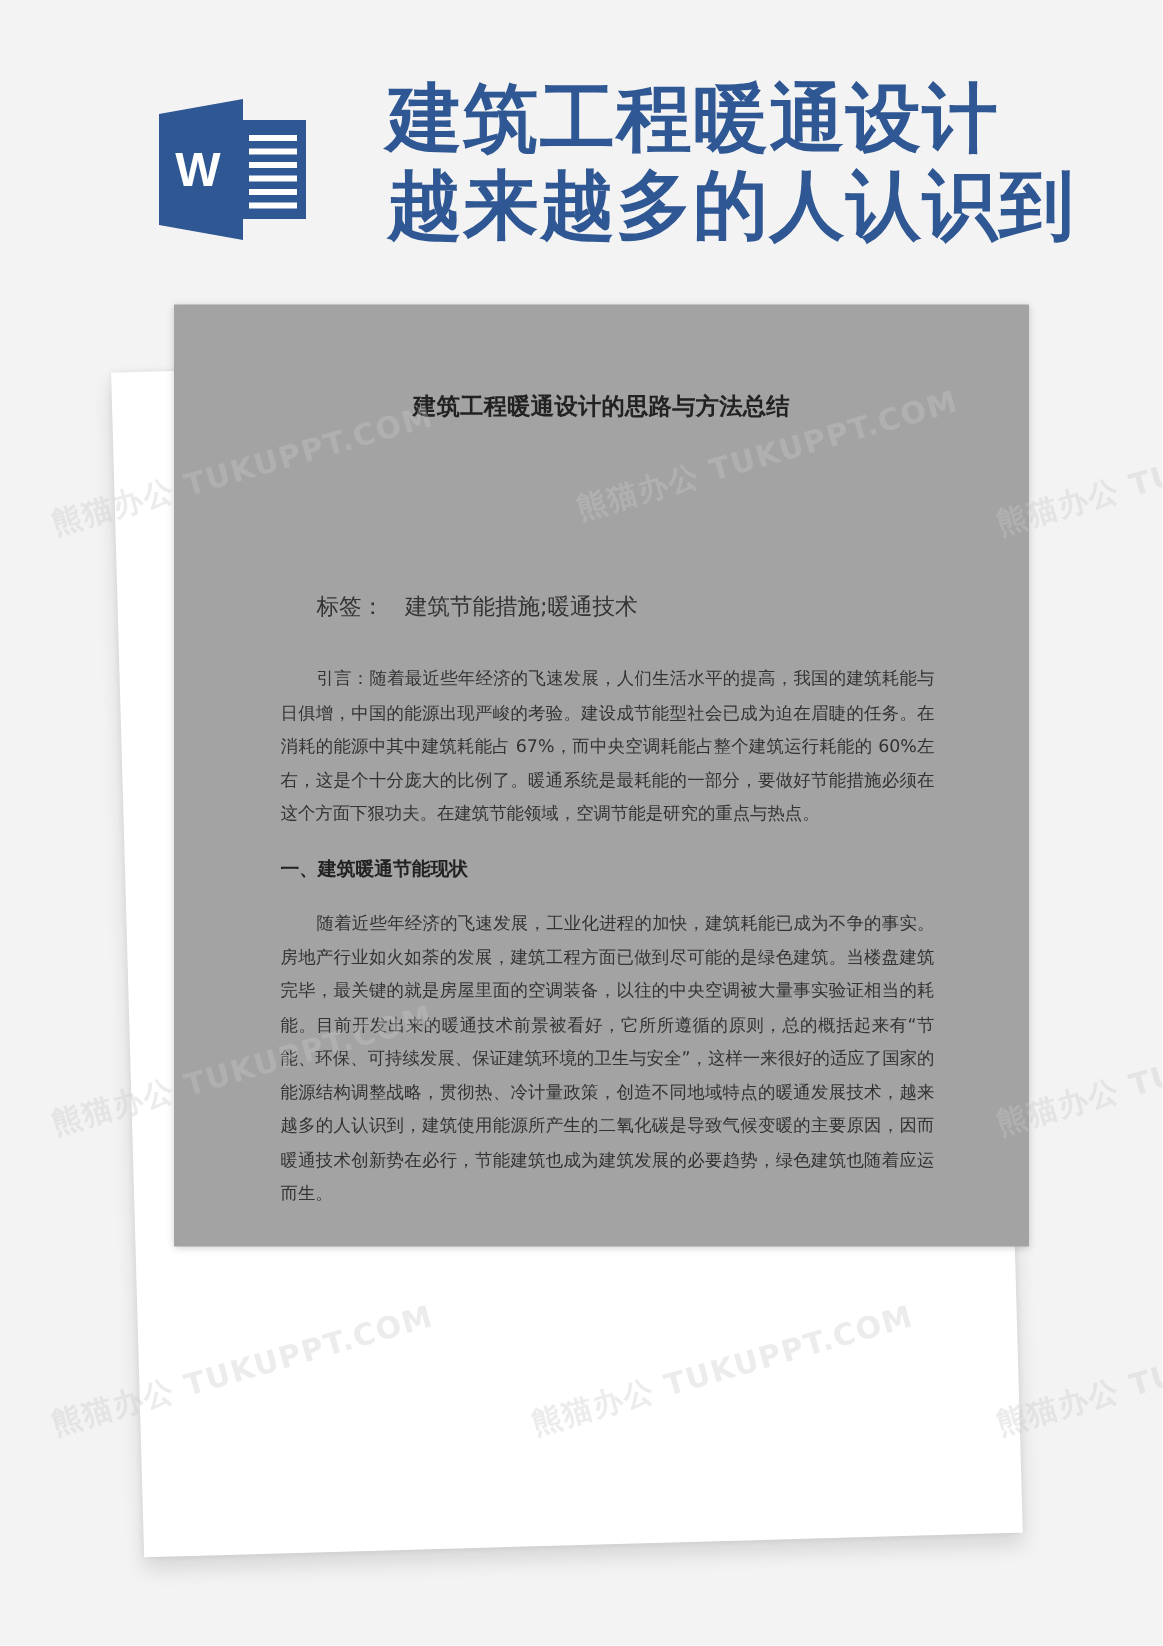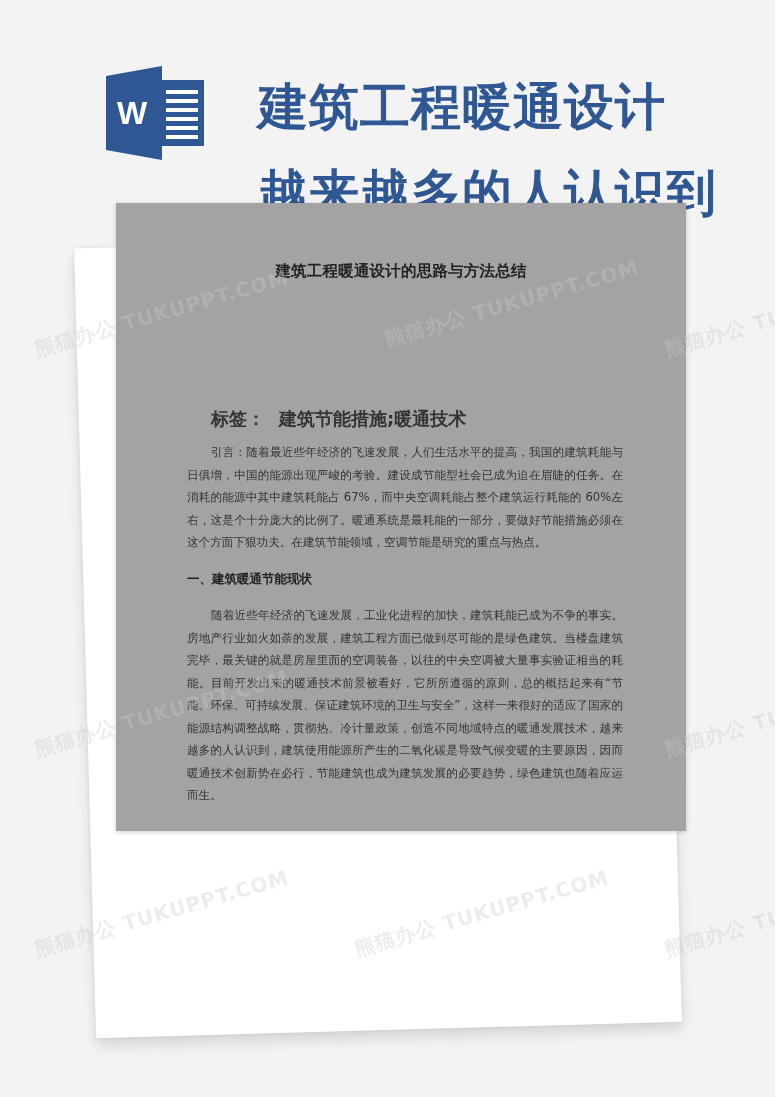--- a/index.html
+++ b/index.html
@@ -8,21 +8,21 @@
     background:#f3f3f3;
     font-family:"DejaVu Sans","Liberation Sans",sans-serif;
   }
   .header { position:absolute; left:0; top:0; width:775px; height:200px; }
   .word-icon { position:absolute; left:106px; top:66px; width:100px; height:94px; }
   .banner-title {
     position:absolute; left:258px; top:50px; width:470px;
     color:#2e5793; font-family:"DejaVu Serif","Liberation Serif",serif;
     font-weight:bold; font-size:50px; line-height:58px; letter-spacing:1px;
   }
-  .banner-title div { white-space:nowrap;margin-top:28px; }
+  .banner-title div { white-space:nowrap; }
 
   .back-sheet {
     position:absolute; left:96px; top:240px; width:586px; height:790px;
     background:#fff; transform:rotate(-1.6deg); transform-origin:50% 100%;
     box-shadow:0 8px 14px rgba(0,0,0,0.12), 0 0 4px rgba(0,0,0,0.08);
   }
   .page {
     position:absolute; left:116px; top:203px; width:570px; height:628px;
     background:#a3a3a3;
     box-shadow:0 1px 5px rgba(0,0,0,0.18);
@@ -30,21 +30,21 @@
   .doc-title {
     position:absolute; left:0; top:58px; width:100%; text-align:center;
     font-size:15.5px; color:#222; font-weight:bold; letter-spacing:0.2px;
   }
   .para {
     position:absolute; left:71px; width:436px;
     font-size:11.6px; line-height:22.5px; color:#333;
     text-indent:24px; text-align:justify;
   }
   .p1 { top:111px; }
-  .tags { position:absolute; left:95px; top:204px; font-size:18px; color:#333;font-weight:bold; }
+  .tags { position:absolute; left:95px; top:192px; font-size:15px; color:#333; }
   .tags span + span { margin-left:14px; }
   .p2 { top:238px; }
   .section-h { position:absolute; left:71px; top:368px; font-size:12.5px; font-weight:bold; color:#222; }
   .p3 { top:401px; }
 
   .wm {
     position:absolute; color:rgba(200,200,200,0.35); font-size:20px;
     font-weight:bold; transform:rotate(-16deg); white-space:nowrap;
     pointer-events:none; letter-spacing:1px;
   }

